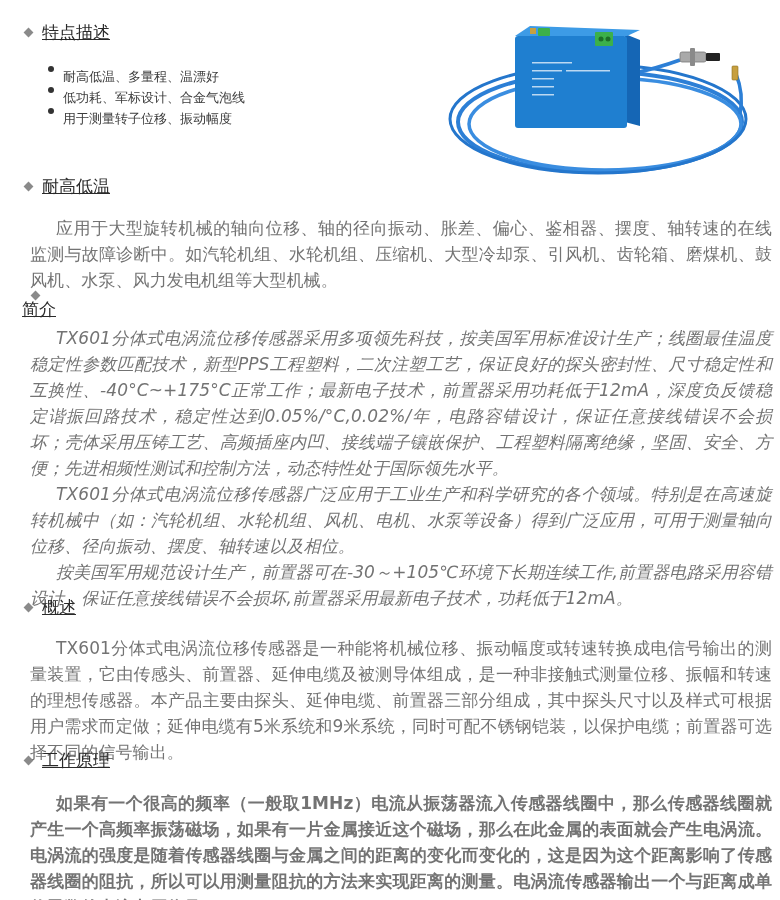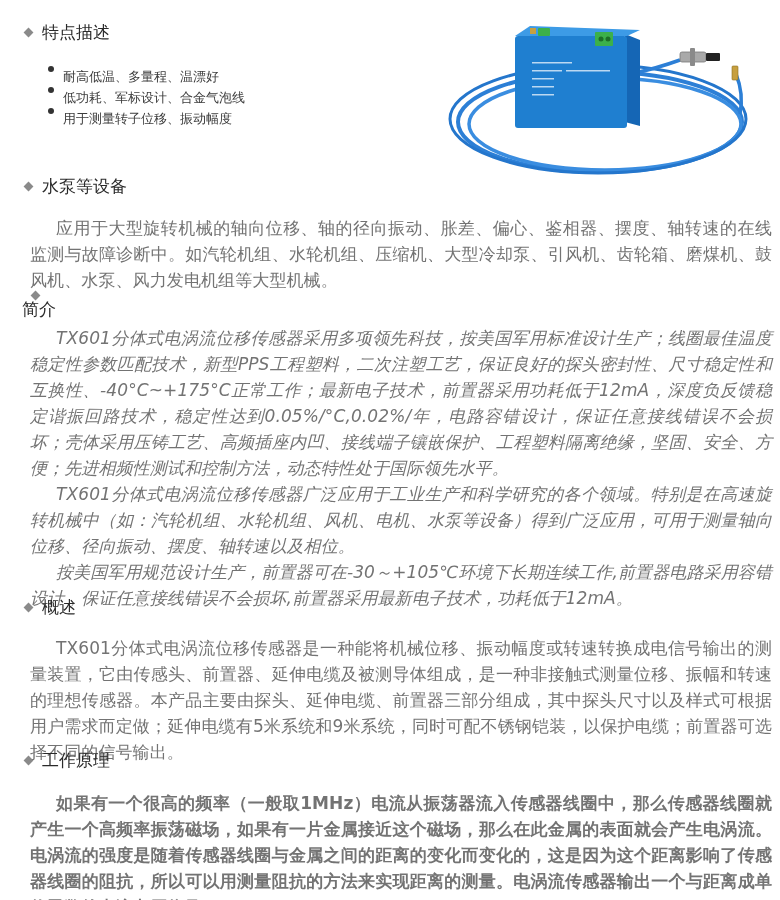--- a/index.html
+++ b/index.html
@@ -16,20 +16,21 @@
     color: #4a4a4a;
   }
   .heading {
     position: absolute;
     left: 22px;
     display: flex;
     align-items: center;
     font-size: 17px;
     color: #2a2a2a;
     line-height: 20px;
+    text-decoration: underline;
   }
   .diamond {
     width: 7px;
     height: 7px;
     background: #8a8a8a;
     transform: rotate(45deg);
     margin-right: 10px;
     margin-left: 3px;
   }
   .bullets {
@@ -132,21 +133,21 @@
     <rect x="92" y="56" width="30" height="1.5" fill="#bcd9f2"></rect>
     <rect x="126" y="56" width="44" height="1.5" fill="#bcd9f2"></rect>
     <rect x="92" y="64" width="22" height="1.5" fill="#bcd9f2"></rect>
     <rect x="92" y="72" width="22" height="1.5" fill="#bcd9f2"></rect>
     <rect x="92" y="80" width="22" height="1.5" fill="#bcd9f2"></rect>
   </svg>
 </div>
 
 <div class="heading" style="top:176px;">
   <span class="diamond"></span>
-  <span>水泵等设备</span>
+  <span>耐高低温</span>
 </div>
 <div class="para" style="top:207px;">
   <p>应用于大型旋转机械的轴向位移、轴的径向振动、胀差、偏心、鉴相器、摆度、轴转速的在线监测与故障诊断中。如汽轮机组、水轮机组、压缩机、大型冷却泵、引风机、齿轮箱、磨煤机、鼓风机、水泵、风力发电机组等大型机械。</p>
 </div>
 
 <div class="heading" style="top:292px;flex-direction:column;">
   <span class="diamond"></span>
   <span>简介</span>
 </div>
 <div class="para" style="top:317px;font-style:italic;">

